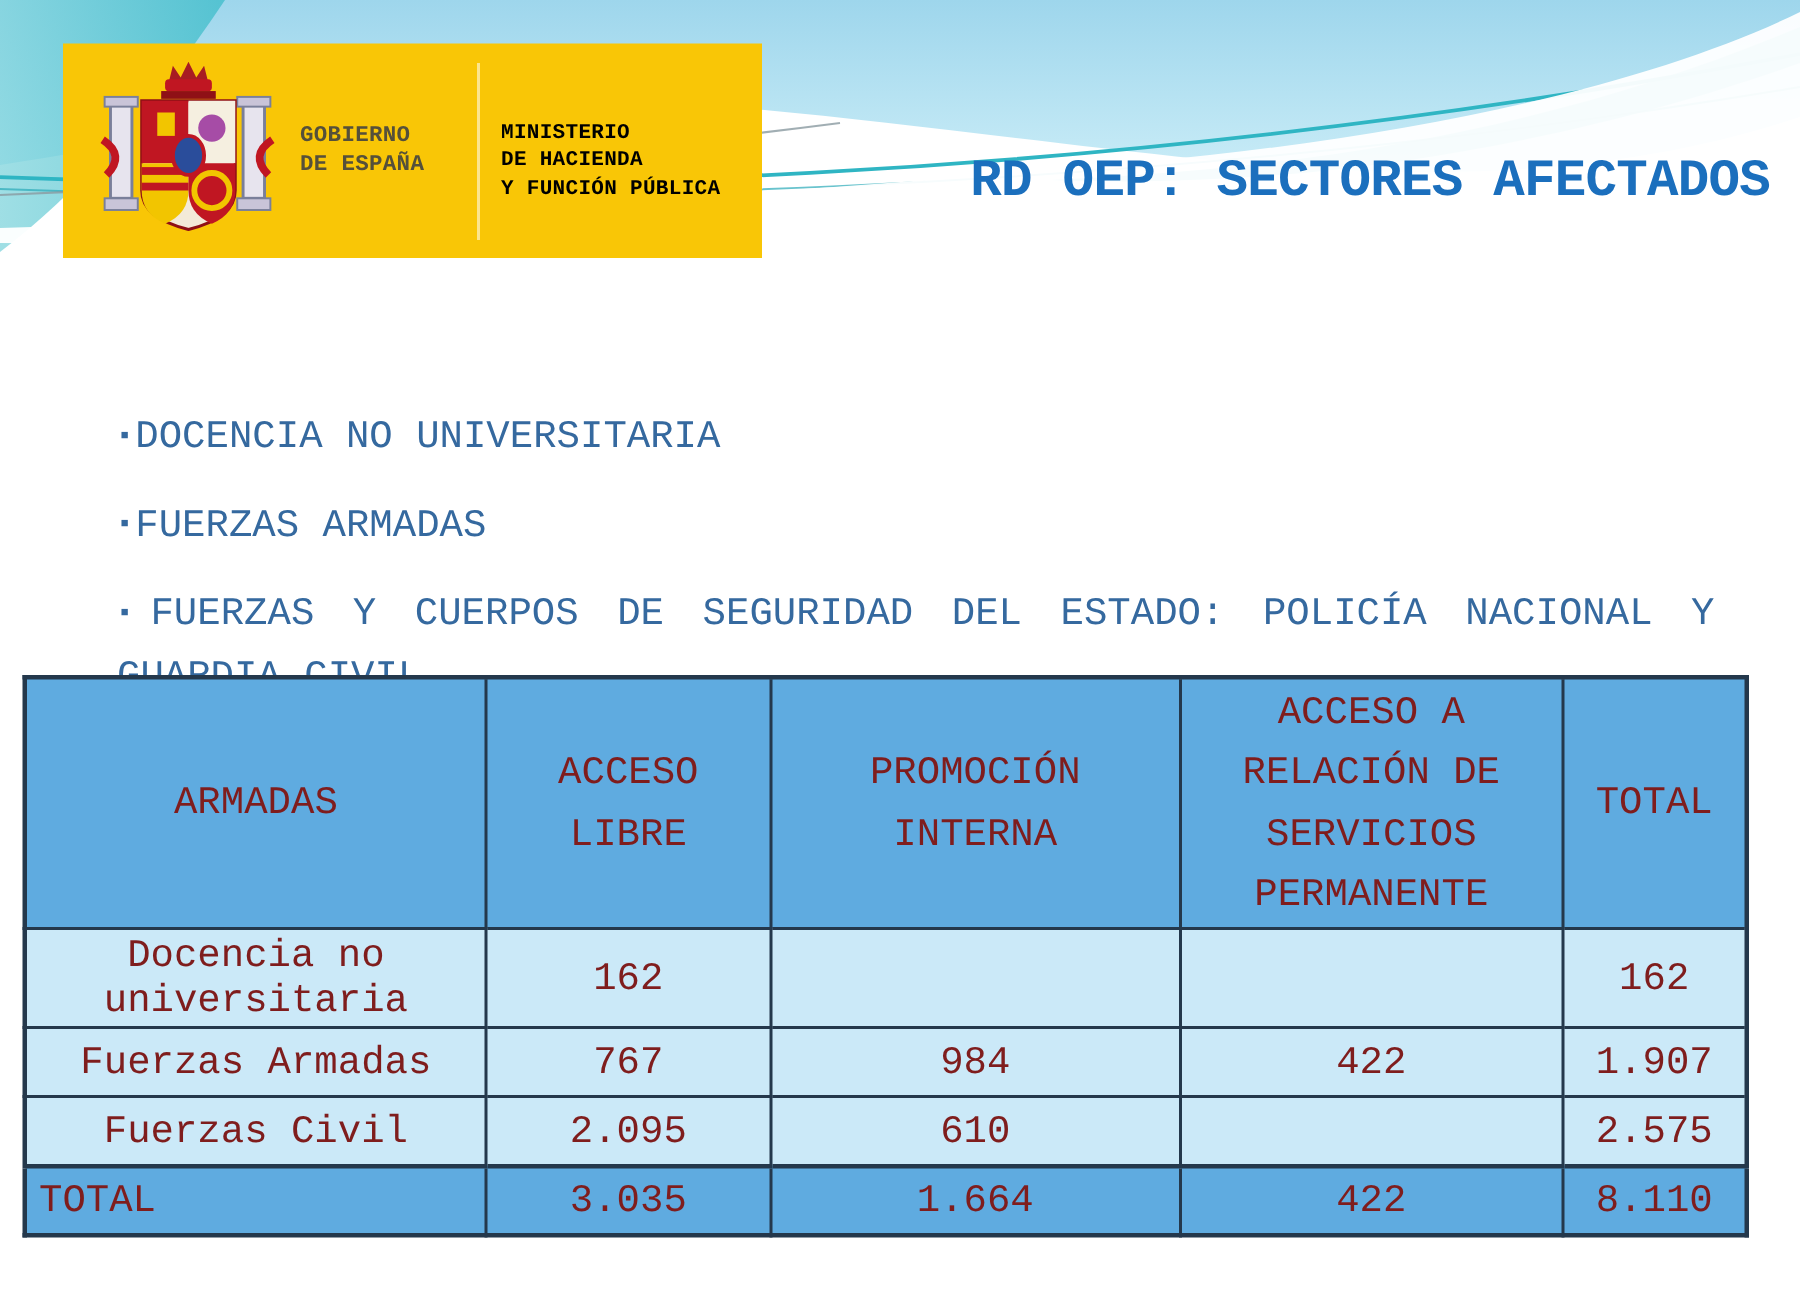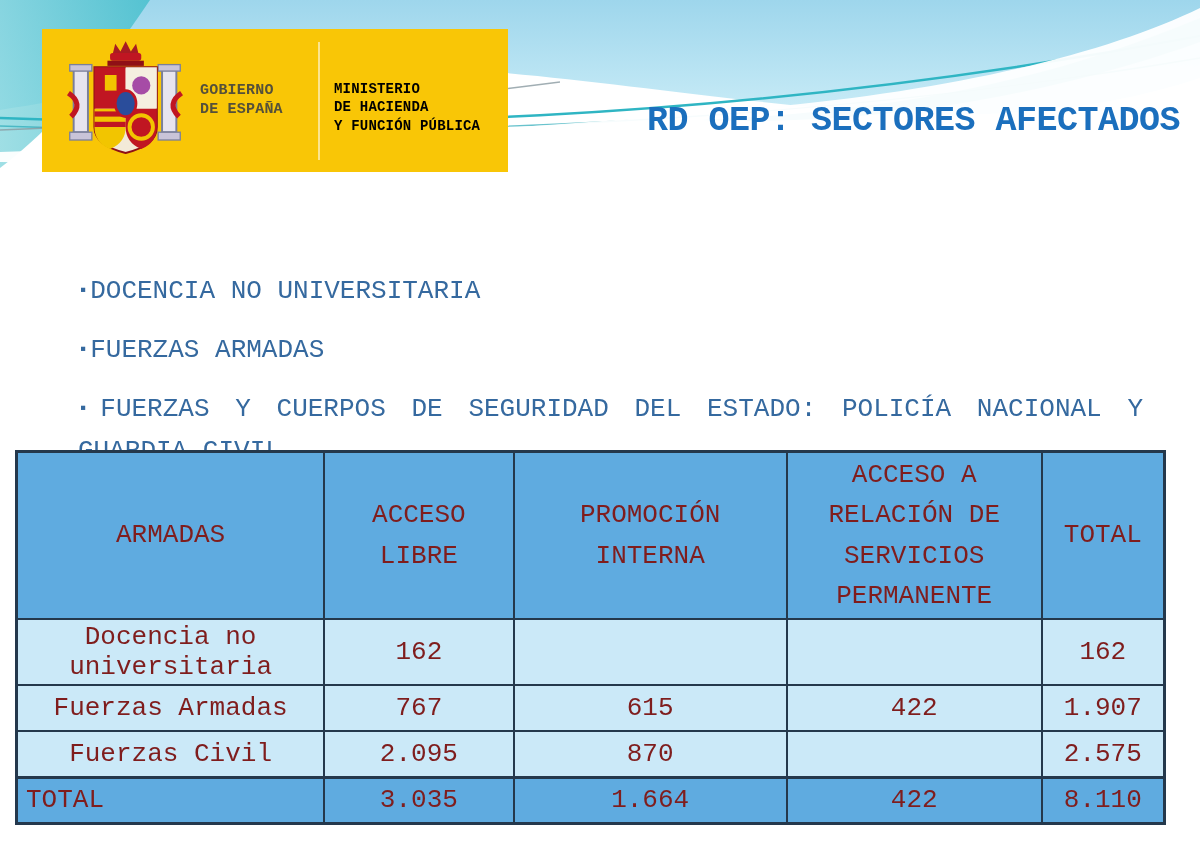--- a/index.html
+++ b/index.html
@@ -202,28 +202,28 @@
       <tr>
         <td class="cell-sector">Docencia no universitaria</td>
         <td>162</td>
         <td></td>
         <td></td>
         <td>162</td>
       </tr>
       <tr>
         <td class="cell-sector">Fuerzas Armadas</td>
         <td>767</td>
-        <td>615</td>
+        <td>984</td>
         <td>422</td>
         <td>1.907</td>
       </tr>
       <tr>
         <td class="cell-sector">Fuerzas Civil</td>
         <td>2.095</td>
-        <td>870</td>
+        <td>610</td>
         <td></td>
         <td>2.575</td>
       </tr>
       <tr class="row-total">
         <td class="cell-sector">TOTAL</td>
         <td>3.035</td>
         <td>1.664</td>
         <td>422</td>
         <td>8.110</td>
       </tr>

